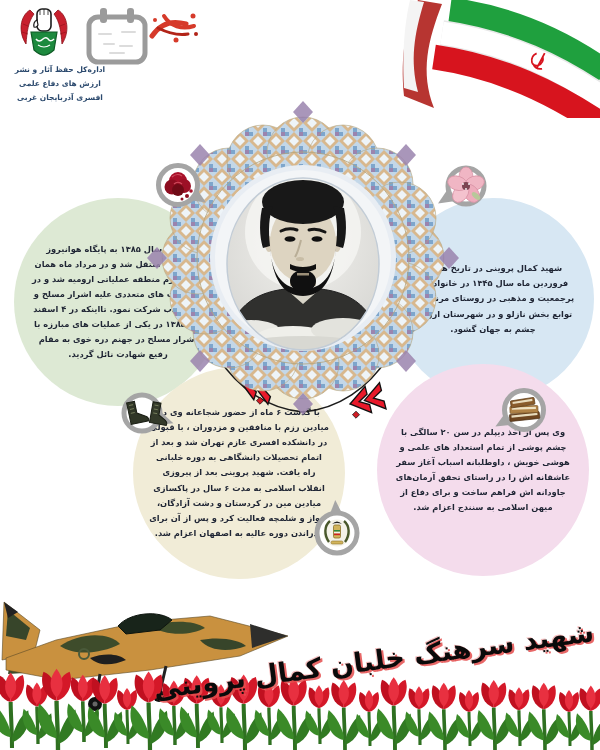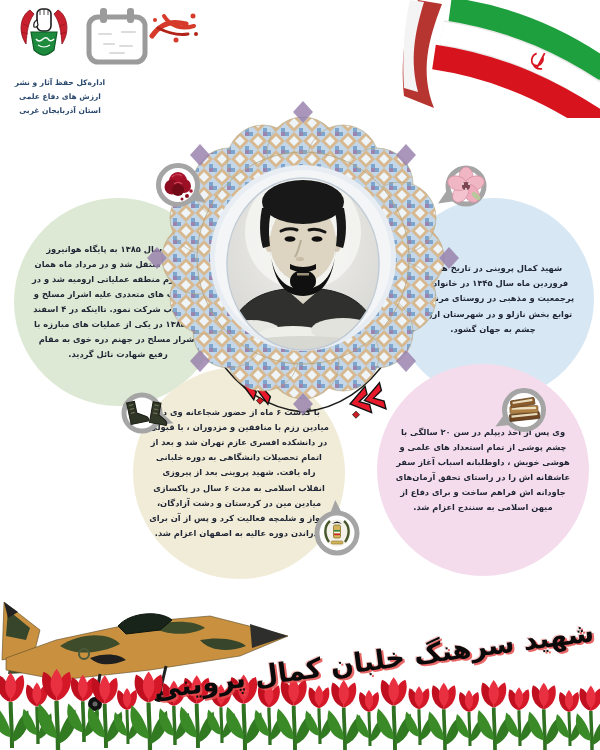--- a/index.html
+++ b/index.html
@@ -3,21 +3,21 @@
 <meta charset="utf-8">
 <style>
   html,body{margin:0;padding:0;background:#888;}
   #canvas{
     position:relative;width:600px;height:750px;margin:0 auto;background:#ffffff;
     overflow:hidden;font-family:"DejaVu Sans",sans-serif;
   }
   .abs{position:absolute;}
   
   #org-text{
-    left:0;top:76px;width:120px;text-align:center;direction:rtl;
+    left:0;top:63px;width:120px;text-align:center;direction:rtl;
     font-size:7.5px;font-weight:bold;color:#2c4a6e;line-height:1.85;z-index:5;
   }
   
   .bubble{
     border-radius:50%;display:flex;align-items:center;z-index:2;
     direction:rtl;
   }
   .bubble p{
     margin:0;width:100%;padding:0 16px;text-align:center;
     font-size:8.3px;font-weight:bold;line-height:1.82;color:#1f2534;
@@ -54,21 +54,21 @@
     <path d="M26,7 v6 M30,7 v6 M34,7 v6" stroke="#1c1c1c" stroke-width="0.8"></path>
     <path d="M23,18 q-4,2 -3,7 q3,1 4,-2 Z" fill="#ffffff" stroke="#1c1c1c" stroke-width="1.2"></path>
     <path d="M17,30 h26 l-3,18 c-8,7 -12,7 -20,0 Z" fill="#1d8a3e" stroke="#0f5c26" stroke-width="1.2"></path>
     <path d="M22,37 q3,4 7,0 q3,-3 6,1 q2,2 5,-1" stroke="#ffffff" stroke-width="1.5" fill="none"></path>
     <path d="M24,43 q6,4 12,0" stroke="#ffffff" stroke-width="1.2" fill="none"></path>
   </svg>
 
   <div class="abs" id="org-text">
     <div>اداره‌کل حفظ آثار و نشر</div>
     <div>ارزش های دفاع علمی</div>
-    <div>استان آذربایجان غربی</div>
+    <div>افسری آذربایجان غربی</div>
   </div>
 
   <svg class="abs" style="left:84px;top:6px;z-index:5" width="66" height="60" viewBox="0 0 66 60">
     <rect x="5" y="11" width="56" height="45" rx="9" fill="#ffffff" stroke="#9b9b9b" stroke-width="5"></rect>
     <rect x="16" y="2" width="7" height="15" rx="3" fill="#9b9b9b"></rect>
     <rect x="43" y="2" width="7" height="15" rx="3" fill="#9b9b9b"></rect>
     <path d="M15,28 h12 M38,26 h13 M20,38 h10 M36,40 h12 M26,47 h14" stroke="#dcdcdc" stroke-width="2" stroke-linecap="round"></path>
   </svg>
 
   <svg class="abs" style="left:146px;top:6px;z-index:5" width="56" height="44" viewBox="0 0 56 44">

